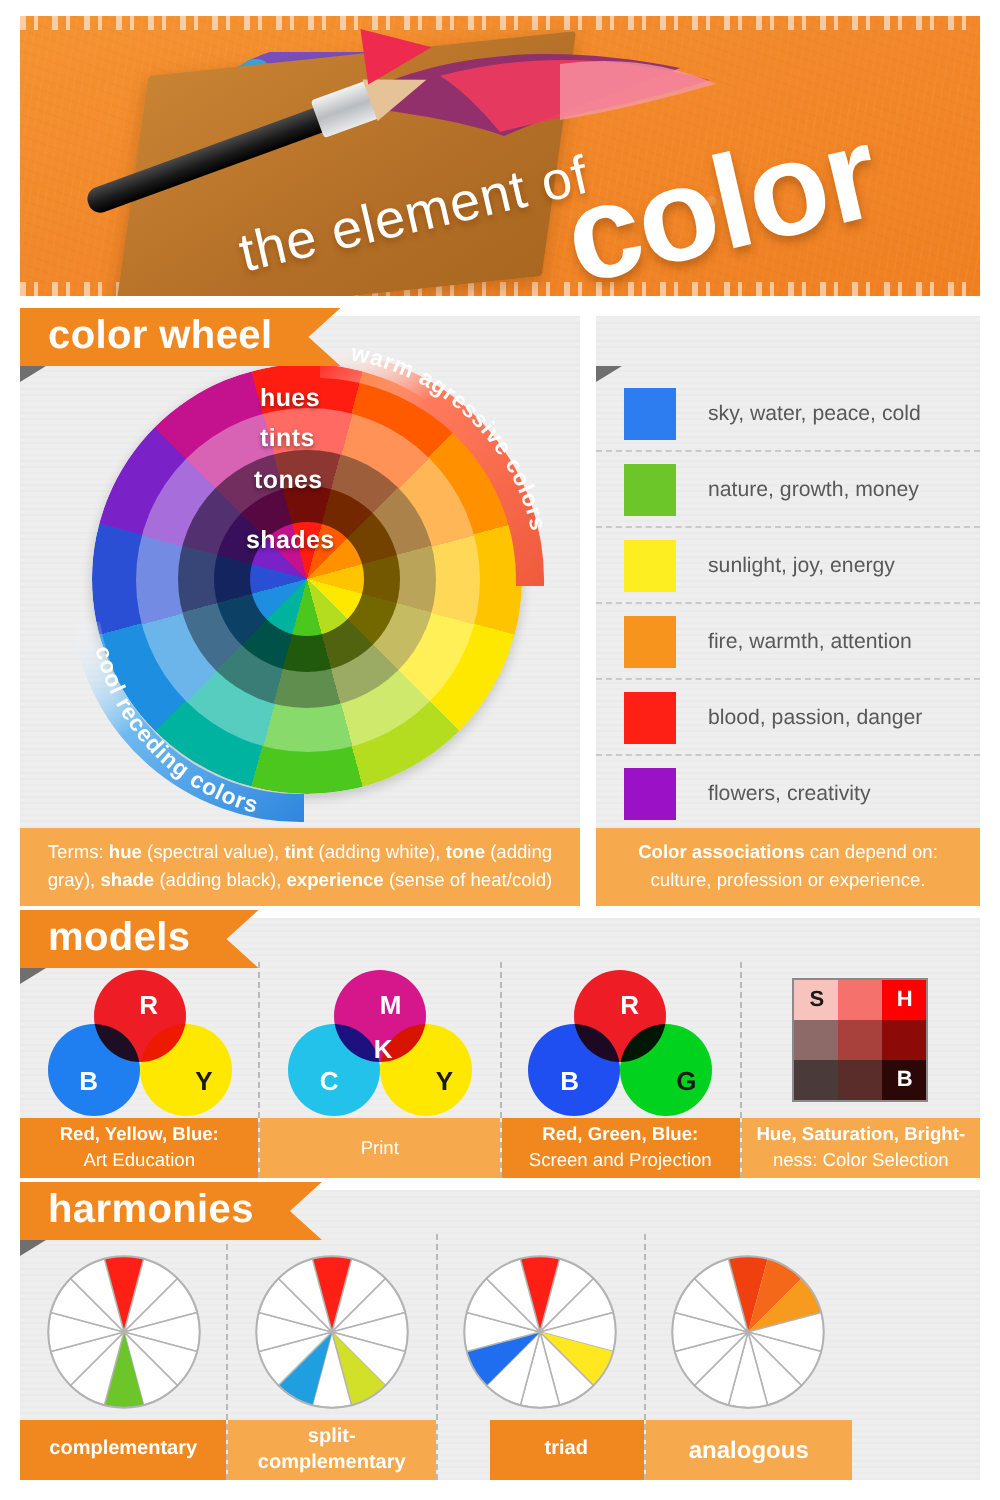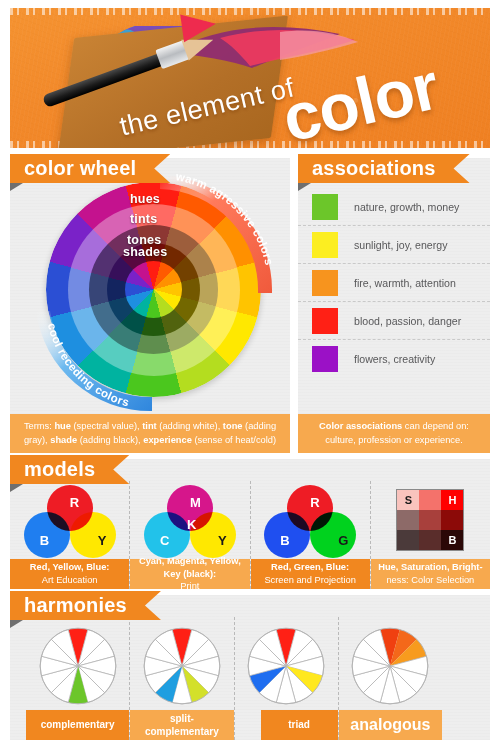--- a/index.html
+++ b/index.html
@@ -62,21 +62,21 @@
   .r1{left:0;top:0;width:215px;height:215px;}
   .r2{left:21.5px;top:21.5px;width:172px;height:172px;}
   .r3{left:43px;top:43px;width:129px;height:129px;}
   .r4{left:61px;top:61px;width:93px;height:93px;}
   .r5{left:79px;top:79px;width:57px;height:57px;}
   .wlabel{position:absolute;color:#fff;font-size:12.5px;font-weight:bold;letter-spacing:.2px;
     text-shadow:0 1px 2px rgba(0,0,0,.45);white-space:nowrap;z-index:4;}
   .wl-hues{left:120px;top:12px;}
   .wl-tints{left:120px;top:32px;}
   .wl-tones{left:117px;top:53px;}
-  .wl-shades{left:113px;top:65px;}
+  .wl-shades{left:113px;top:83px;}
 
   .arc-lbl{position:absolute;width:250px;height:250px;left:18px;top:-15px;z-index:3;pointer-events:none;}
   .arc-lbl text{font-family:"Liberation Sans",sans-serif;font-size:11.5px;font-weight:bold;fill:#fff;letter-spacing:.4px;}
 
   .termbar{position:absolute;left:0;bottom:0;width:280px;padding:6px 8px;box-sizing:border-box;
     background:#f7a94e;color:#fff;font-size:9.3px;line-height:1.45;text-align:center;}
   .termbar b{font-weight:bold;}
 
   
   .assoc-list{position:absolute;left:0;top:30px;width:192px;}
@@ -107,21 +107,21 @@
   .vc.br{left:46px;top:27px;}
   .vl{position:absolute;font-size:13px;font-weight:bold;z-index:3;}
 
   .hsb{position:absolute;left:50%;top:8px;transform:translateX(-50%);width:66px;height:60px;
     display:grid;grid-template-columns:repeat(3,1fr);grid-template-rows:repeat(3,1fr);border:1px solid #8a8a8a;}
   .hsb span{position:relative;}
   .hsb span em{position:absolute;left:50%;top:50%;transform:translate(-50%,-50%);font-style:normal;
     font-size:11px;font-weight:bold;}
 
   
-  .hcells{position:absolute;left:16px;top:22px;width:416px;height:123px;display:flex;}
+  .hcells{position:absolute;left:0;top:22px;width:416px;height:123px;display:flex;}
   .hwheel{position:absolute;left:50%;top:6px;transform:translateX(-50%);width:86px;height:86px;}
 
   svg{display:block;}
 </style>
 </head>
 <body>
 
 <div class="page">
 
   <div class="header">
@@ -202,22 +202,25 @@
       <div class="wlabel wl-tints">tints</div>
       <div class="wlabel wl-tones">tones</div>
       <div class="wlabel wl-shades">shades</div>
     </div>
 
     <div class="termbar" id="termbar">Terms: <b>hue</b> (spectral value), <b>tint</b> (adding white), <b>tone</b> (adding gray), <b>shade</b> (adding black), <b>experience</b> (sense of heat/cold)</div>
   </div>
 
   <div class="panel panel-assoc">
     <div class="ribbon-fold"></div>
-    <div class="ribbon">associations</div>
     <div class="assoc-list" id="assoc-list">
+        <div class="assoc-row">
+          <div class="sw" style="background: rgb(46, 125, 240);"></div>
+          <div class="assoc-txt">sky, water, peace, cold</div>
+        </div>
         <div class="assoc-row">
           <div class="sw" style="background: rgb(108, 198, 42);"></div>
           <div class="assoc-txt">nature, growth, money</div>
         </div>
         <div class="assoc-row">
           <div class="sw" style="background: rgb(252, 238, 33);"></div>
           <div class="assoc-txt">sunlight, joy, energy</div>
         </div>
         <div class="assoc-row">
           <div class="sw" style="background: rgb(247, 148, 30);"></div>
@@ -261,21 +264,20 @@
               <div class="vc top" style="background: rgb(214, 22, 139);"></div>
               <div class="vc bl" style="background: rgb(34, 194, 234);"></div>
               <div class="vc br" style="background: rgb(255, 232, 0);"></div>
               <div class="vl" style="color: rgb(255, 255, 255); left: 46px; top: 10px;">M</div>
               <div class="vl" style="color: rgb(255, 255, 255); left: 16px; top: 48px;">C</div>
               <div class="vl" style="color: rgb(26, 26, 26); left: 74px; top: 48px;">Y</div>
               <div class="vl" style="color: rgb(255, 255, 255); left: 43px; top: 32px;">K</div>
             </div>
           </div>
           <div class="cap light">
-            <b>Cyan, Magenta, Yellow, Key (black):</b>
             <span> Print</span>
           </div>
         </div>
         <div class="cell">
           <div class="cell-art">
             <div class="venn">
               <div class="vc top" style="background: rgb(238, 28, 37);"></div>
               <div class="vc bl" style="background: rgb(31, 79, 240);"></div>
               <div class="vc br" style="background: rgb(0, 210, 30);"></div>
               <div class="vl" style="color: rgb(255, 255, 255); left: 46px; top: 10px;">R</div>
@@ -398,19 +400,19 @@
               <path d="M 50 50 L 61.388037984510916 92.500736356719 A 44 44 0 0 1 38.611962015489084 92.500736356719 Z" fill="#ffffff" stroke="#b3b3b3" stroke-width="0.9"></path>
               <path d="M 50 50 L 38.611962015489084 92.500736356719 A 44 44 0 0 1 18.887301627791913 81.11269837220809 Z" fill="#ffffff" stroke="#b3b3b3" stroke-width="0.9"></path>
               <path d="M 50 50 L 18.887301627791913 81.11269837220809 A 44 44 0 0 1 7.499263643280997 61.38803798451092 Z" fill="#ffffff" stroke="#b3b3b3" stroke-width="0.9"></path>
               <path d="M 50 50 L 7.499263643280997 61.38803798451092 A 44 44 0 0 1 7.49926364328099 38.611962015489105 Z" fill="#ffffff" stroke="#b3b3b3" stroke-width="0.9"></path>
               <path d="M 50 50 L 7.49926364328099 38.611962015489105 A 44 44 0 0 1 18.887301627791903 18.887301627791913 Z" fill="#ffffff" stroke="#b3b3b3" stroke-width="0.9"></path>
               <path d="M 50 50 L 18.887301627791903 18.887301627791913 A 44 44 0 0 1 38.61196201548909 7.499263643280997 Z" fill="#ffffff" stroke="#b3b3b3" stroke-width="0.9"></path>
               <circle cx="50" cy="50" r="44" fill="none" stroke="#b3b3b3" stroke-width="1.1"></circle>
             </svg>
           </div>
           <div class="cap light" style="height: 30px;">
-            <span style="font-weight: bold; font-size: 16px;">analogous</span>
+            <span style="font-weight: bold; font-size: 12px;">analogous</span>
           </div>
         </div>
       </div>
   </div>
 
 </div>
 
 </body></html>

